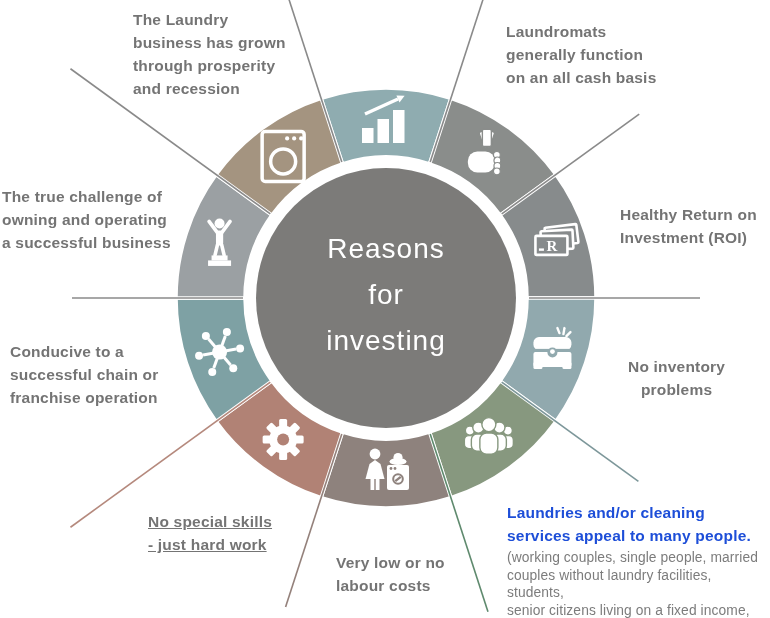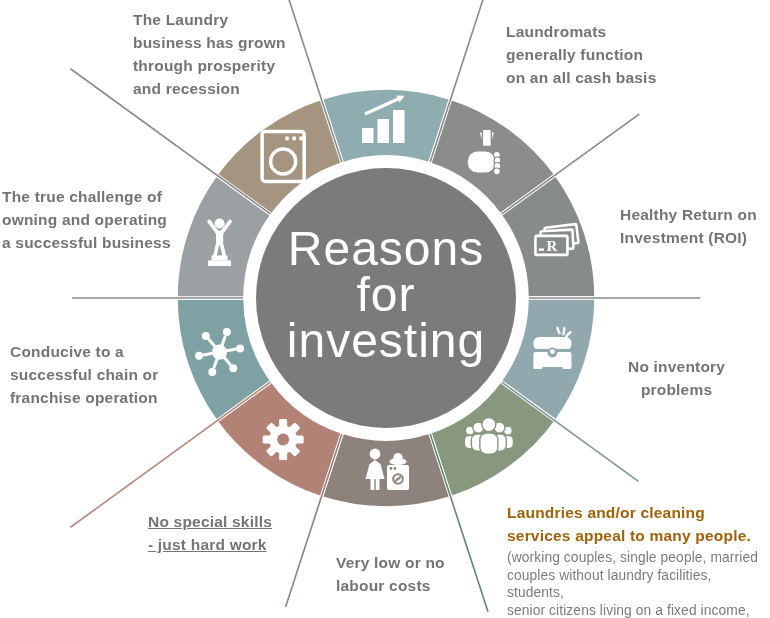--- a/index.html
+++ b/index.html
@@ -6,29 +6,29 @@
   #stage{position:relative;width:770px;height:618px;overflow:hidden;background:#fff;
          font-family:"Liberation Sans","DejaVu Sans",sans-serif;}
   #wheel-svg{position:absolute;left:0;top:0;}
   .lbl{position:absolute;white-space:pre-line;color:#747474;font-weight:600;
        font-size:15.5px;line-height:23px;letter-spacing:.2px;}
   #lbl-grown{left:133px;top:8px;}
   #lbl-proven{left:330px;top:5px;}
   #lbl-cash{left:506px;top:20px;}
   #lbl-roi{left:620px;top:203px;}
   #lbl-inventory{left:628px;top:355px;text-align:center;}
-  #lbl-appeal-main{left:507px;top:501px;font-weight:700;color:#a16207;}
+  #lbl-appeal-main{left:507px;top:501px;font-weight:700;color:#1d4ed8;}
   #lbl-appeal-note{left:507px;top:549px;font-weight:400;font-size:13.8px;
                    line-height:17.5px;color:#7c7c7c;letter-spacing:.1px;}
   #lbl-labour{left:336px;top:551px;}
   #lbl-skills{left:148px;top:510px;text-decoration:underline;}
   #lbl-franchise{left:10px;top:340px;}
   #lbl-challenge{left:2px;top:161px;margin-top:24px;}
   #wheel-title{position:absolute;left:386px;top:298px;transform:translate(-50%,-52%);
-       width:280px;text-align:center;color:#fff;font-size:48px;font-weight:300;
+       width:280px;text-align:center;color:#fff;font-size:28px;font-weight:300;
        line-height:46px;white-space:pre-line;letter-spacing:1px;}
 </style>
 </head>
 <body>
 
 <div id="stage">
 
   <svg id="wheel-svg" width="770" height="618" viewBox="0 0 770 618">
     <defs>
 

